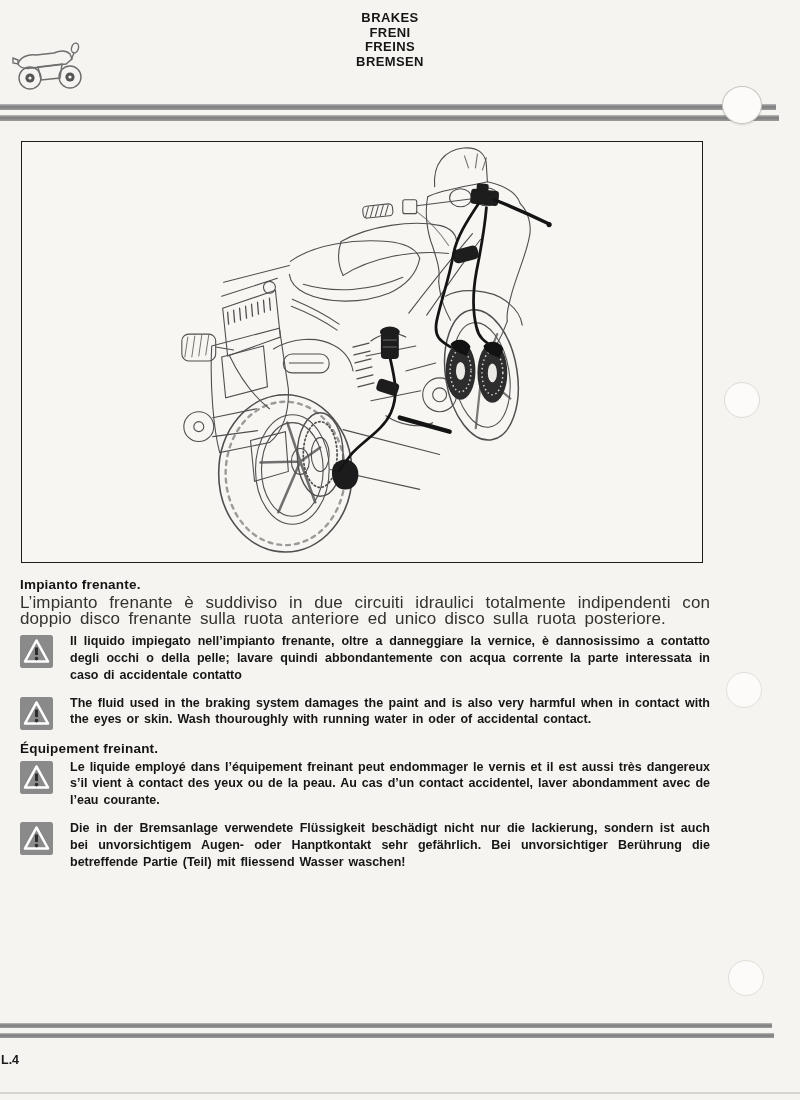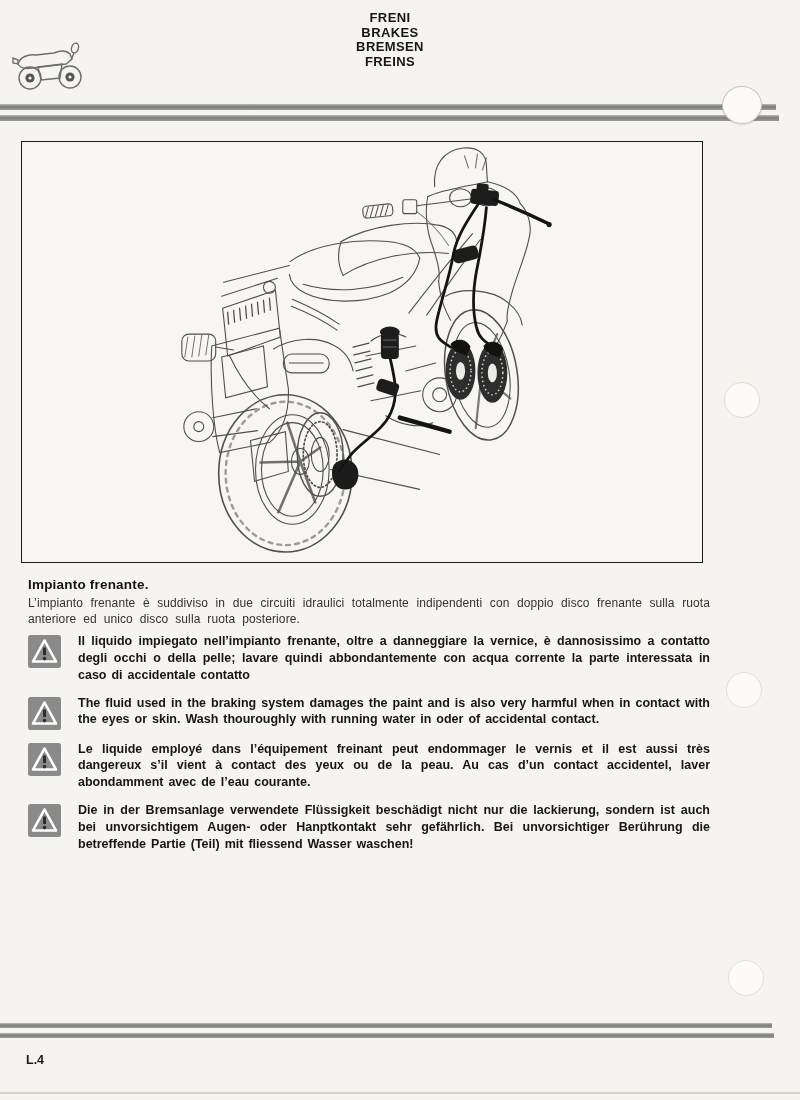--- a/index.html
+++ b/index.html
@@ -31,34 +31,34 @@
   .hole.h2{left:724px;top:382px;width:34px;height:34px;border:1px solid #dedbd5;}
   .hole.h3{left:726px;top:672px;width:34px;height:34px;border:1px solid #e2dfd9;}
   .hole.h4{left:728px;top:960px;width:34px;height:34px;border:1px solid #e2dfd9;}
   
   .fig-frame{
     position:absolute;left:21px;top:141px;width:680px;height:420px;
     border:1.6px solid #1c1c1c;background:#f7f6f2;
   }
   
   .textcol{position:absolute;left:20px;top:577px;width:690px;}
-  .sec{margin:0 0 11px 8px;}
+  .sec{margin:0 0 11px 0;}
   .sec h3{margin:0 0 3px 0;font-size:13.5px;line-height:15px;color:#141414;letter-spacing:.2px;}
   .sec p.body{
-    margin:0 0 5px 0;font-size:12px;line-height:16.4px;
+    margin:0 0 5px 0;font-size:17px;line-height:16.4px;
     text-align:justify;color:#33322f;word-spacing:3.5px;letter-spacing:.1px;
   }
   .warn{display:flex;gap:17px;margin:0;}
   .warn-icon{flex:none;width:33px;height:33px;margin-top:2px;}
   .warn p{
     margin:0;font-weight:bold;font-size:12.5px;line-height:16.9px;
     text-align:justify;color:#161616;word-spacing:1.5px;
   }
   
-  .page-num{position:absolute;left:26px;top:1053px;font-weight:bold;font-size:12.5px;color:#1a1a1a;}
+  .page-num{position:absolute;left:1px;top:1053px;font-weight:bold;font-size:12.5px;color:#1a1a1a;}
 </style>
 </head>
 <body>
 
 <div class="page">
 
   <div class="moto-logo">
     <svg width="82" height="58" viewBox="0 0 82 58" fill="none" stroke="#6e6e6e" stroke-width="1.4">
       <circle cx="22" cy="42" r="11"></circle>
       <circle cx="22" cy="42" r="4.6" fill="#555" stroke="none"></circle>
@@ -68,24 +68,24 @@
       <circle cx="62" cy="41" r="1.6" fill="#f5f4f0" stroke="none"></circle>
       <path d="M10,24 L5,22 L5,27 L10,28 Z"></path>
       <path d="M10,28 C12,21 20,18 28,19 L46,17 C53,14 59,15 62,18 L64,23 L58,28 L24,32 C18,33 12,32 10,28 Z"></path>
       <path d="M30,31 L54,28 L52,42 L33,44 Z"></path>
       <ellipse cx="67" cy="12" rx="3.4" ry="5" transform="rotate(18 67 12)"></ellipse>
       <path d="M66,17 L63,24"></path>
     </svg>
   </div>
 
   <div class="hdr-titles">
+    <div>BRAKES</div>
     <div>FRENI</div>
-    <div>BRAKES</div>
+    <div>FREINS</div>
     <div>BREMSEN</div>
-    <div>FREINS</div>
   </div>
 
   <div class="stripe t1"></div>
   <div class="stripe t2"></div>
 
   <div class="hole h1"></div>
   <div class="hole h2"></div>
   <div class="hole h3"></div>
   <div class="hole h4"></div>
 
@@ -242,20 +242,21 @@
           <rect width="33" height="33" rx="2.5" fill="#8a8a8a"></rect>
           <path d="M16.5,5.5 L28,26.5 H5 Z" fill="none" stroke="#ffffff" stroke-width="2.6" stroke-linejoin="round"></path>
           <path d="M16.5,12.5 L16.5,20" stroke="#2e2e2e" stroke-width="3"></path>
           <circle cx="16.5" cy="23.6" r="1.8" fill="#2e2e2e"></circle>
         </svg>
         <p>The fluid used in the braking system damages the paint and is also very harmful when in contact with the eyes or skin. Wash thouroughly with running water in oder of accidental contact.</p>
       </div>
     </div>
 
     <div class="sec">
+      <h3>Équipement freinant.</h3>
       <div class="warn">
         <svg class="warn-icon" viewBox="0 0 33 33">
           <rect width="33" height="33" rx="2.5" fill="#8a8a8a"></rect>
           <path d="M16.5,5.5 L28,26.5 H5 Z" fill="none" stroke="#ffffff" stroke-width="2.6" stroke-linejoin="round"></path>
           <path d="M16.5,12.5 L16.5,20" stroke="#2e2e2e" stroke-width="3"></path>
           <circle cx="16.5" cy="23.6" r="1.8" fill="#2e2e2e"></circle>
         </svg>
         <p>Le liquide employé dans l’équipement freinant peut endommager le vernis et il est aussi très dangereux s’il vient à contact des yeux ou de la peau. Au cas d’un contact accidentel, laver abondamment avec de l’eau courante.</p>
       </div>
     </div>

